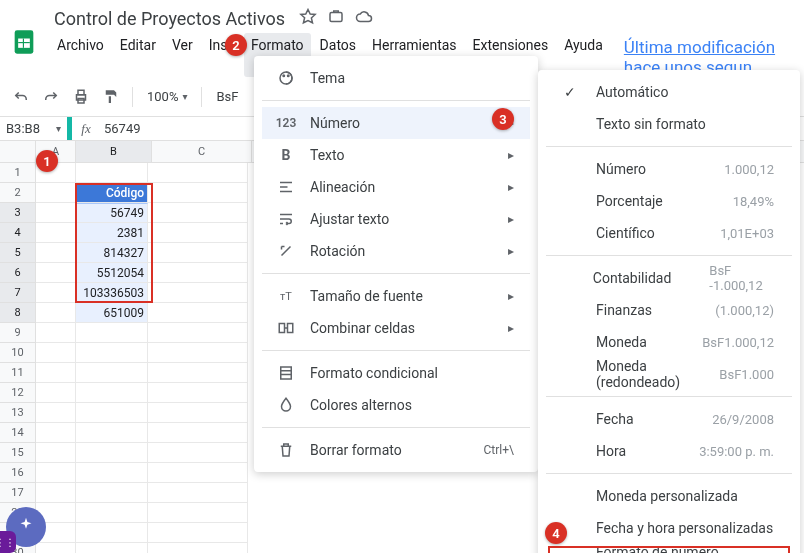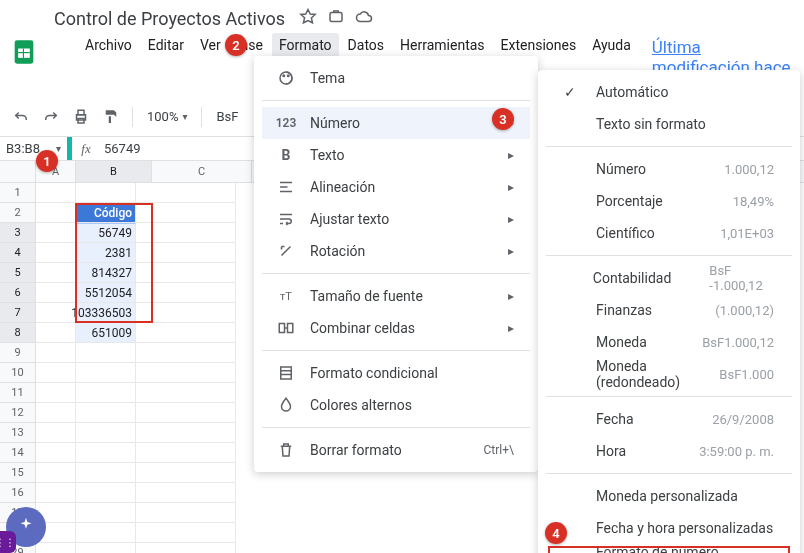--- a/index.html
+++ b/index.html
@@ -23,21 +23,21 @@
   .logo {
     width: 36px; height: 36px;
     display: flex; align-items: center; justify-content: center;
   }
   .logo svg { width: 28px; height: 28px; }
   .titlearea { display: flex; flex-direction: column; flex: 1; }
   .titlerow { display: flex; align-items: center; gap: 10px; }
   .doctitle { font-size: 18px; color: #3c4043; padding: 2px 4px; }
   .title-icon { color: #5f6368; cursor: pointer; }
   .title-icon svg { width: 18px; height: 18px; }
-  .menubar { display: flex; gap: 2px; margin-top: 2px; margin-left: 28px; }
+  .menubar { display: flex; gap: 2px; margin-top: 2px; }
   .menuitem { padding: 4px 7px; font-size: 14px; color: #202124; cursor: pointer; border-radius: 3px; }
   .menuitem.active { background: #e8eaed; }
   .lastedit { color: #3b82f6; font-size: 17px; text-decoration: underline; margin-left: 12px; padding-top: 4px; cursor: pointer;}
   
   .toolbar {
     display: flex;
     align-items: center;
     padding: 6px 8px;
     border-bottom: 1px solid #e0e0e0;
     gap: 4px;
@@ -60,21 +60,21 @@
   .corner { width:36px; border-right:1px solid #e0e0e0; }
   .colh { border-right:1px solid #e0e0e0; display:flex; align-items:center; justify-content:center; font-size:11px; color:#5f6368; }
   .colA { width:40px; }
   .colB { width:76px; }
   .colC { width:100px; }
   .rows { }
   .row { display:flex; height:20px; }
   .rowh { width:36px; border-right:1px solid #e0e0e0; border-bottom:1px solid #e0e0e0; background:#f8f9fa; display:flex; align-items:center; justify-content:center; font-size:11px; color:#5f6368;}
   .cell { border-right:1px solid #e8e8e8; border-bottom:1px solid #e8e8e8; font-size:12px; display:flex; align-items:center; padding:0 3px;}
   .cell.colA { width:40px; }
-  .cell.colB { width:60px; justify-content:flex-end; }
+  .cell.colB { width:72px; justify-content:flex-end; }
   .cell.colC { width:100px; }
   .b2 { background:#3c78d8; color:#fff; justify-content:center; font-weight:500;}
   .seltop { border-top: 1px solid #a8c7fa; }
   .selcell { background:#e8f0fe; }
   
   .redbox { position:absolute; border:2px solid #d93025; pointer-events:none; z-index:5;}
   
   .callout { position:absolute; width:22px; height:22px; border-radius:50%; background:#d93025; color:#fff; font-size:13px; font-weight:600; display:flex; align-items:center; justify-content:center; z-index:30; box-shadow:0 1px 3px rgba(0,0,0,.3);}
   
   .menu {

